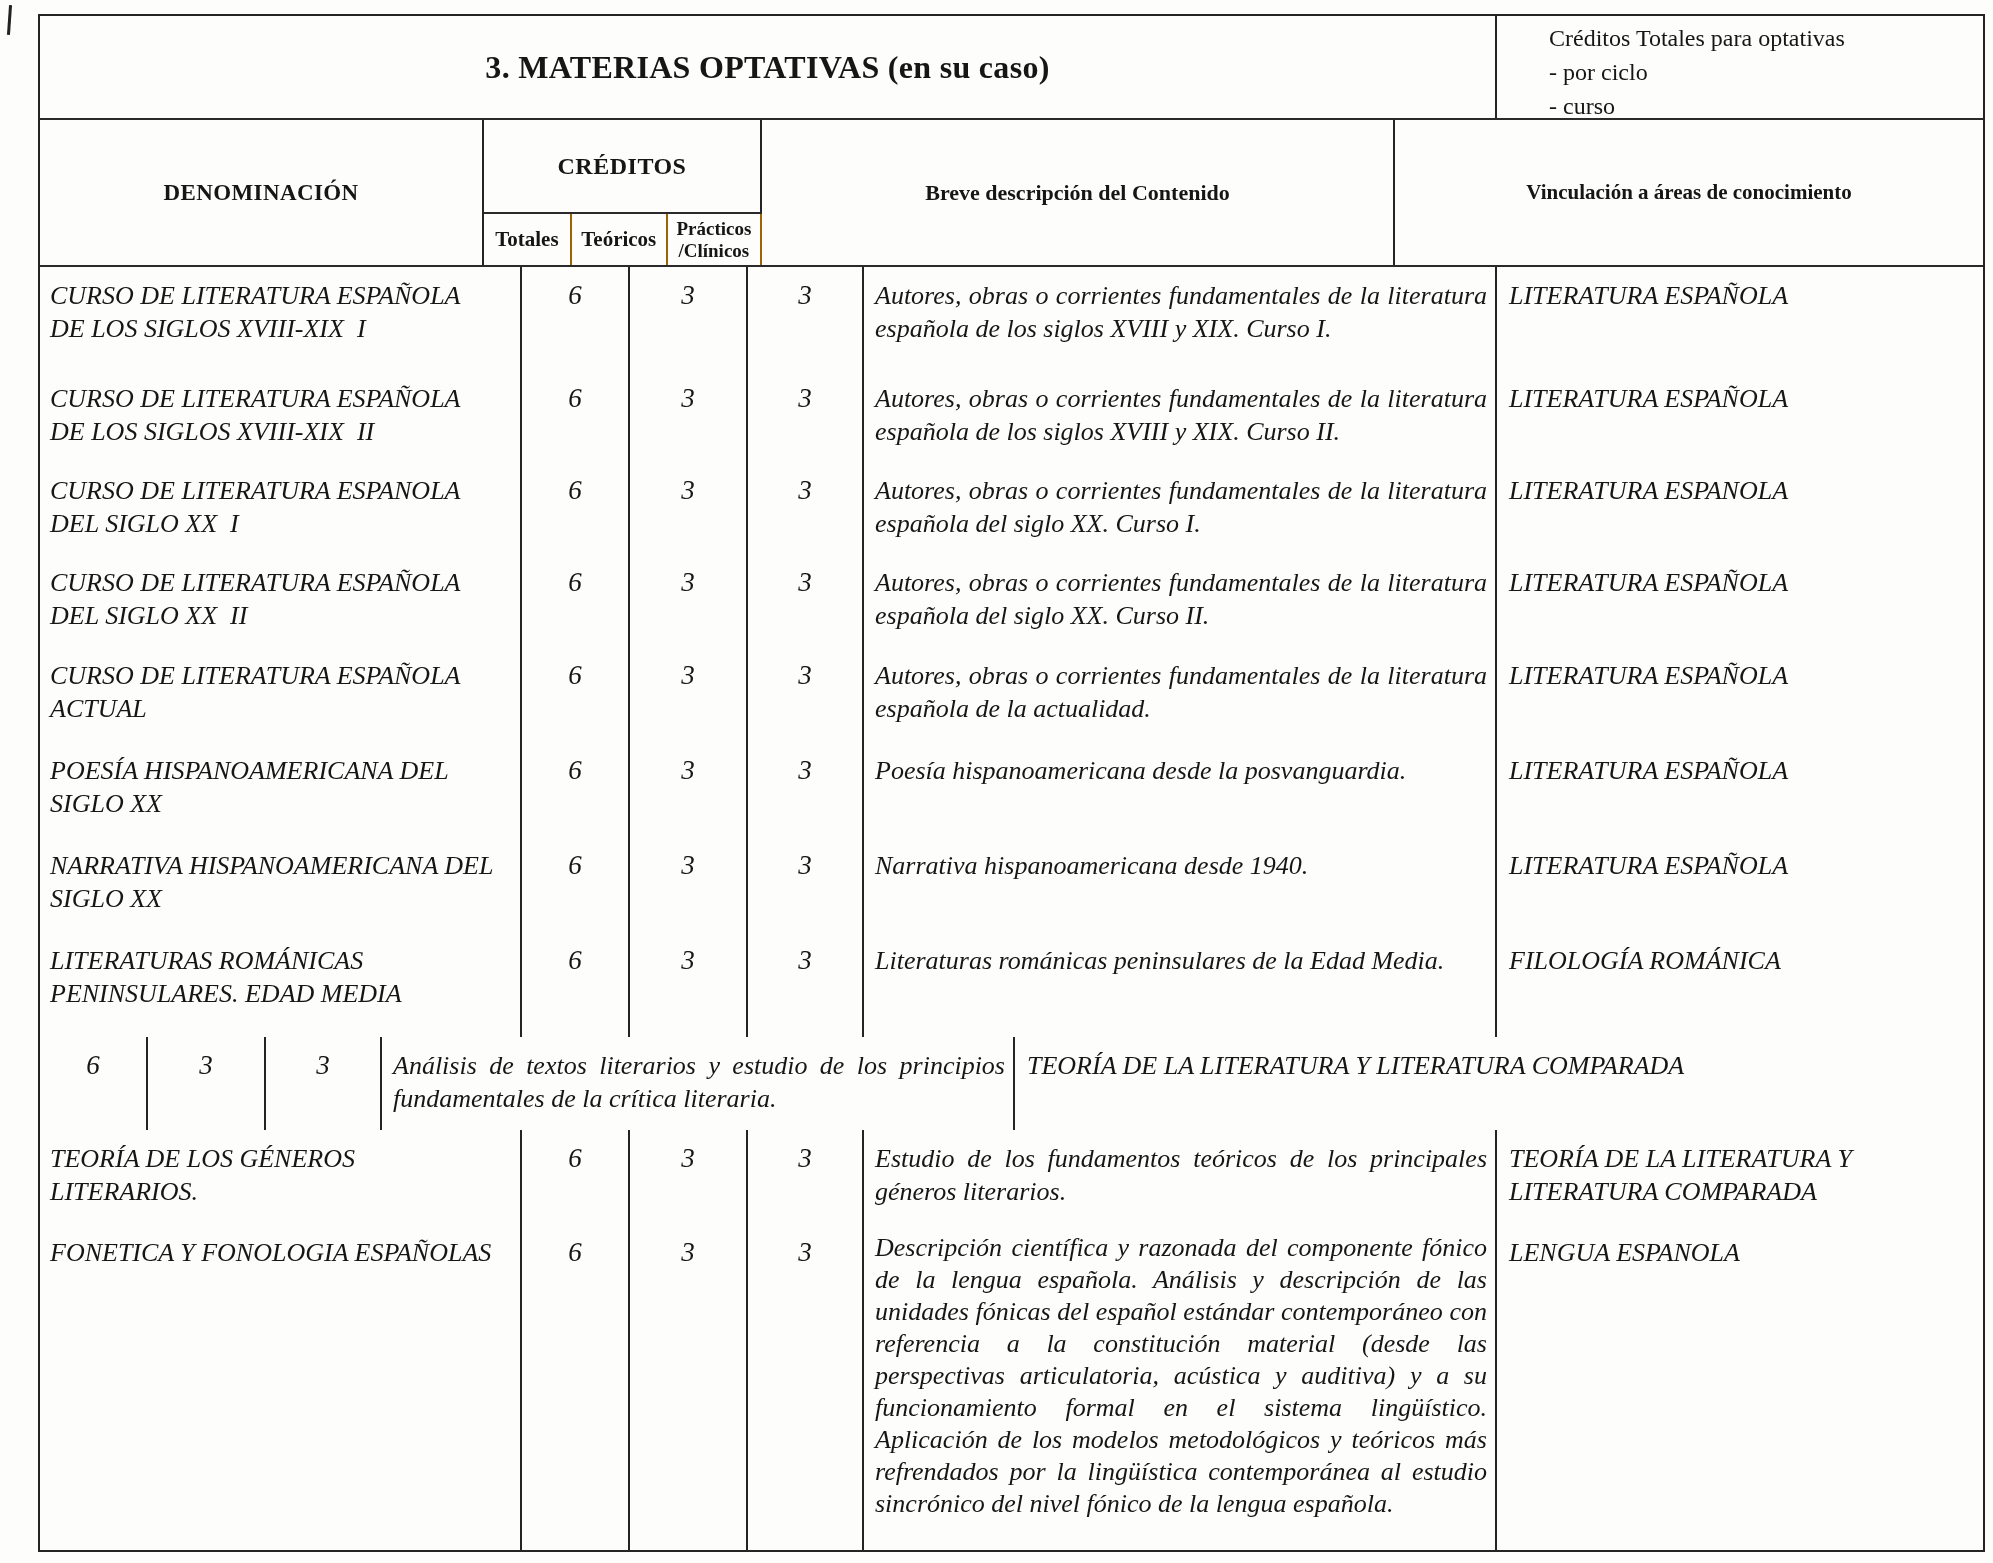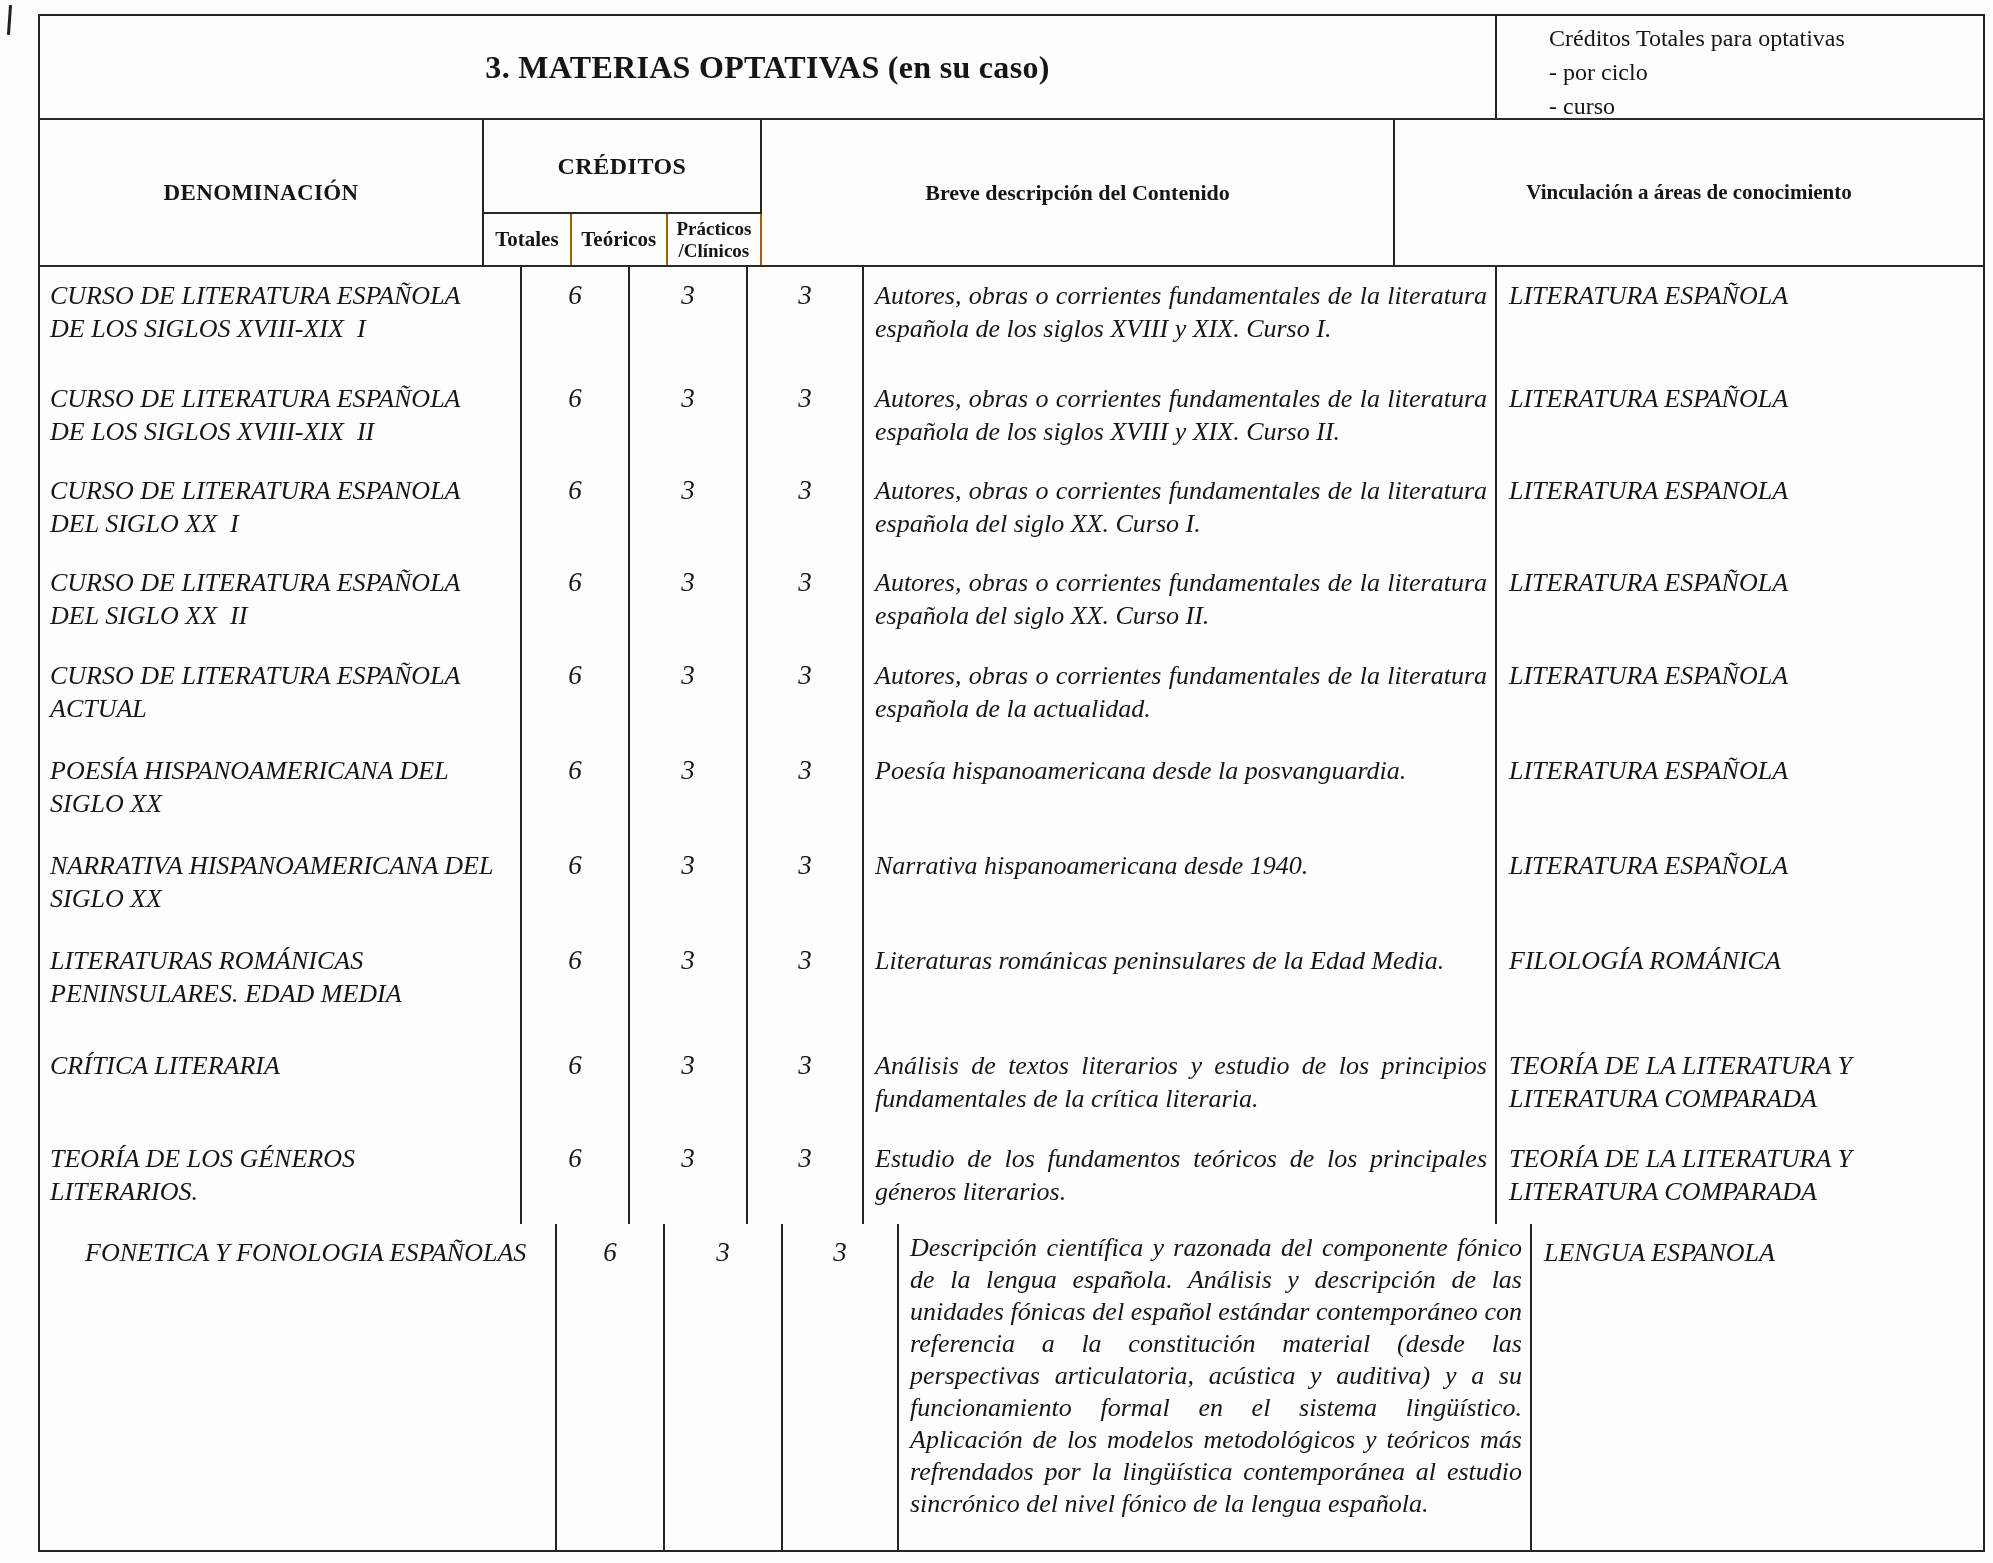--- a/index.html
+++ b/index.html
@@ -81,21 +81,21 @@
   .trow.r1{min-height:103px;}
   .trow.r2{min-height:92px;}
   .trow.r3{min-height:92px;}
   .trow.r4{min-height:93px;}
   .trow.r5{min-height:95px;}
   .trow.r6{min-height:95px;}
   .trow.r7{min-height:95px;}
   .trow.r8{min-height:105px;}
   .trow.r9{min-height:93px;}
   .trow.r10{min-height:94px;}
-  .trow.r11{flex:1;margin-left:35px;}
+  .trow.r11{flex:1;}
   .c{box-sizing:border-box;font-size:26px;line-height:33px;}
   .c1{
     width:482px;flex:none;border-right:2px solid #242424;
     padding:12px 24px 0 10px;white-space:pre-wrap;
   }
   .c2,.c3,.c4{
     flex:none;border-right:2px solid #242424;
     text-align:center;padding-top:12px;font-size:27px;
   }
   .c2{width:108px;}
@@ -220,21 +220,20 @@
       <div class="trow r8">
         <div class="c c1">LITERATURAS ROMÁNICAS PENINSULARES. EDAD MEDIA</div>
         <div class="c c2">6</div>
         <div class="c c3">3</div>
         <div class="c c4">3</div>
         <div class="c c5">Literaturas románicas peninsulares de la Edad Media.</div>
         <div class="c c6">FILOLOGÍA ROMÁNICA</div>
       </div>
 
       <div class="trow r9">
-        <div class="c c1">CRÍTICA LITERARIA</div>
         <div class="c c2">6</div>
         <div class="c c3">3</div>
         <div class="c c4">3</div>
         <div class="c c5">Análisis de textos literarios y estudio de los principios fundamentales de la crítica literaria.</div>
         <div class="c c6">TEORÍA DE LA LITERATURA Y LITERATURA COMPARADA</div>
       </div>
 
       <div class="trow r10">
         <div class="c c1">TEORÍA DE LOS GÉNEROS LITERARIOS.</div>
         <div class="c c2">6</div>

